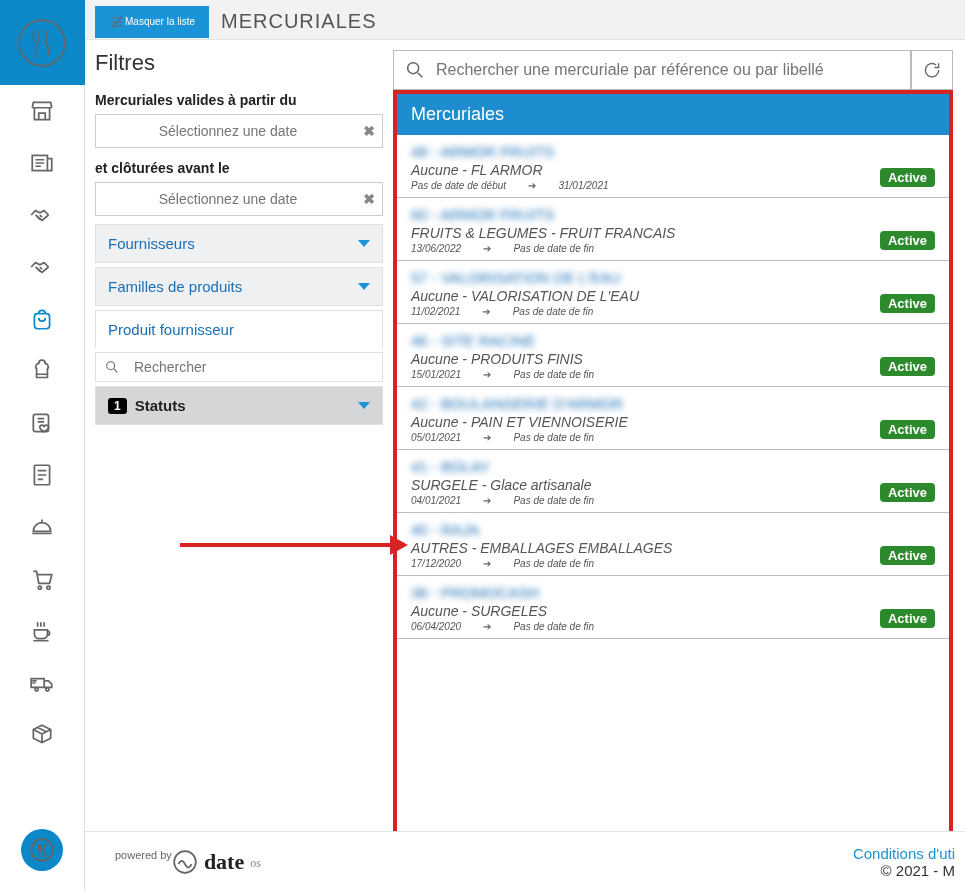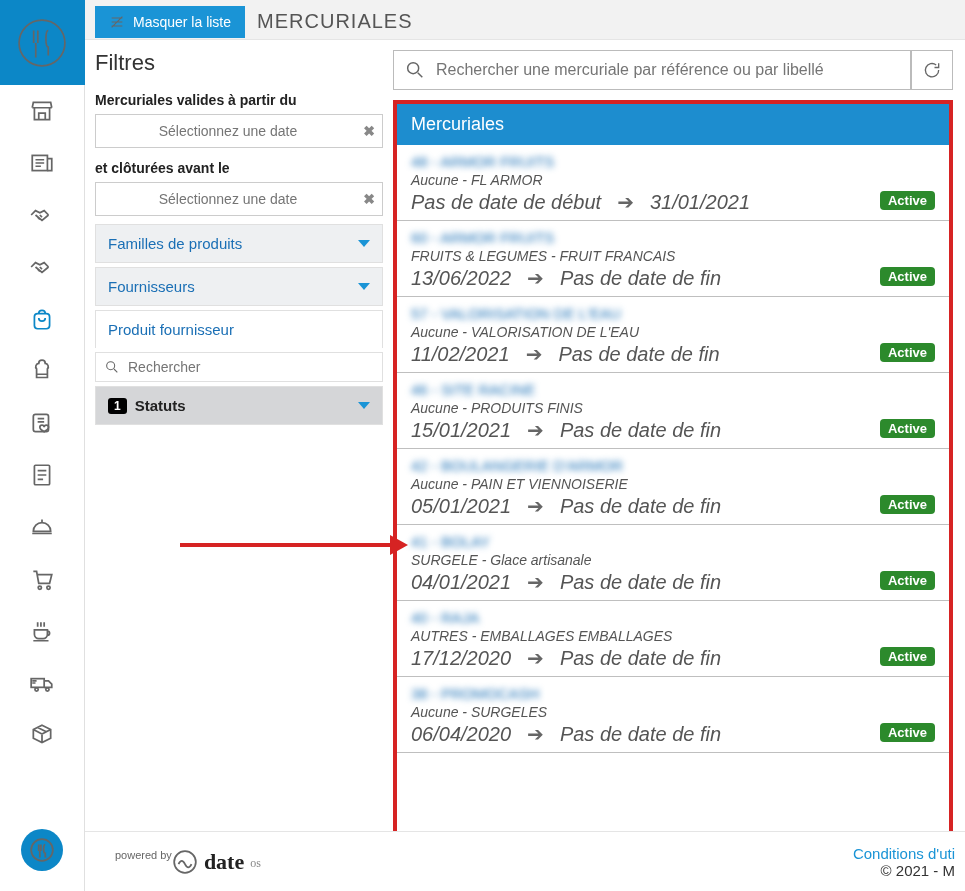--- a/index.html
+++ b/index.html
@@ -8,51 +8,51 @@
   
   .sidebar { width: 85px; background: #fff; border-right: 1px solid #e0e0e0; display:flex; flex-direction:column; align-items:center; padding-top:0; position:relative;}
   .sidebar .logo { width:85px; height:85px; background:#0c87c7; display:flex; align-items:center; justify-content:center; }
   .sidebar .logo svg { width:50px; height:50px; }
   .sidebar .nav-item { width:100%; height:52px; display:flex; align-items:center; justify-content:center; color:#666; cursor:pointer; position:relative;}
   .sidebar .nav-item.active svg { stroke:#0c87c7; }
   .sidebar .bottom-icon { position:absolute; bottom:20px; left:50%; transform:translateX(-50%); width:42px; height:42px; background:#0c87c7; border-radius:50%; display:flex; align-items:center; justify-content:center;}
   
   .main { flex:1; display:flex; flex-direction:column; }
   .topbar { height:40px; display:flex; align-items:center; gap:12px; padding: 4px 10px 0 10px; background:#f2f2f2; border-bottom:1px solid #e5e5e5;}
-  .hide-list-btn { background:#1a94d6; color:#fff; border:none; padding:8px 14px; font-size:14px; display:flex; align-items:center; gap:8px; cursor:pointer;}
+  .hide-list-btn { background:#1a94d6; color:#fff; border:none; padding:8px 14px; font-size:10px; display:flex; align-items:center; cursor:pointer;}
   .page-title { font-size:20px; color:#555; letter-spacing:1px; font-weight:400;}
   .content { display:flex; flex:1; overflow:hidden; }
   
   .filters { width:308px; padding:10px 10px 0 10px; background:#fff; display:flex; flex-direction:column; gap:4px;}
   .filters h2 { font-size:22px; font-weight:400; color:#333; margin-bottom:8px;}
   .filters label { font-size:14px; font-weight:700; color:#222; margin-top:4px; display:block;}
   .date-input { position:relative; margin-top:2px; margin-bottom:4px;}
   .date-input input { width:100%; padding:8px 30px 8px 8px; border:1px solid #ccc; font-size:14px; text-align:center; color:#8b5cf6;}
   .date-input .clear { position:absolute; right:8px; top:50%; transform:translateY(-50%); color:#888; font-weight:bold; cursor:pointer;}
   .collapsible { background:#eef0f2; border:1px solid #e0e0e0; display:flex; align-items:center; justify-content:space-between; padding:10px 12px; cursor:pointer; color:#1a6fb5; font-size:15px;}
   .collapsible .caret { width:0; height:0; border-left:6px solid transparent; border-right:6px solid transparent; border-top:7px solid #1a94d6;}
   .collapsible .title-row { display:flex; align-items:center; gap:8px; }
   .collapsible .badge { background:#000; color:#fff; font-size:12px; font-weight:bold; padding:1px 6px; border-radius:3px;}
   .collapsible.dark { background:#d5d6d8; color:#222; font-weight:bold;}
   .sub-label { padding:10px 12px; color:#1a6fb5; font-size:15px; background:#fff; border:1px solid #e0e0e0; border-bottom:none;}
-  .search-box { border:1px solid #e0e0e0; display:flex; align-items:center; padding:6px 8px; gap:8px; color:#999;}
+  .search-box { border:1px solid #e0e0e0; display:flex; align-items:center; padding:6px 8px; gap:14px; color:#999;}
   .search-box input { border:none; outline:none; flex:1; font-size:14px; color:#555;}
   
   .list-panel { flex:1; padding:10px 12px 0 0; display:flex; flex-direction:column; position:relative;}
-  .search-row { display:flex; margin-bottom:10px;}
+  .search-row { display:flex; margin-bottom:0;}
   .main-search { flex:1; border:1px solid #bbb; display:flex; align-items:center; padding:0 10px; height:40px;}
   .main-search input { border:none; outline:none; flex:1; font-size:16px; color:#555;}
   .refresh-btn { width:42px; height:40px; border:1px solid #bbb; background:#fff; display:flex; align-items:center; justify-content:center; cursor:pointer;}
   .list-container { border:4px solid #d62323; flex:1; display:flex; flex-direction:column; overflow:hidden; margin-right:0;}
   .list-header { background:#1d8dcf; color:#fff; padding:10px 14px; font-size:18px;}
   .list-body { overflow-y:auto; flex:1; background:#fff;}
   .row { border-bottom:1px solid #bfbfbf; padding:8px 14px 6px 14px; position:relative;}
   .row .title { color:#1a6fb5; font-size:15px; font-weight:400; filter: blur(3px); user-select:none;}
   .row .sub { color:#555; font-style:italic; font-size:14px; margin-top:2px;}
-  .row .dates { color:#555; font-style:italic; font-size:20px; display:flex; align-items:center; gap:16px; margin-top:2px;}
+  .row .dates { color:#555; font-style:italic; font-size:10px; display:flex; align-items:center; gap:22px; margin-top:2px;}
   .row .arrow { color:#666; font-style:normal;}
   .status-badge { position:absolute; right:14px; bottom:10px; background:#2c8a2c; color:#ffffff; font-size:13px; padding:2px 8px; border-radius:4px; font-weight:bold;margin-left:13px;}
   .list-body::-webkit-scrollbar { width:8px;}
   .list-body::-webkit-scrollbar-thumb { background:#9ecbe6; border-radius:4px;}
   .list-body::-webkit-scrollbar-track { background:#eaeaea;}
   
   .arrow-annot { position:absolute; left:180px; top:530px; pointer-events:none;}
   
   .footer { position:absolute; bottom:0; left:85px; right:0; height:60px; background:#fff; border-top:1px solid #e5e5e5; display:flex; align-items:center; justify-content:space-between; padding:0 10px 0 30px;}
   .powered { display:flex; flex-direction:row; font-size:11px; color:#666;}
@@ -178,25 +178,25 @@
         <div class="date-input">
           <input type="text" placeholder="Sélectionnez une date" style="">
           <span class="clear">✖</span>
         </div>
         <label>et clôturées avant le</label>
         <div class="date-input">
           <input type="text" placeholder="Sélectionnez une date" style="">
           <span class="clear">✖</span>
         </div>
         <div class="collapsible">
+          <span>Fournisseurs</span>
+          <span class="caret"></span>
+        </div>
+        <div class="collapsible">
           <span>Familles de produits</span>
-          <span class="caret"></span>
-        </div>
-        <div class="collapsible">
-          <span>Fournisseurs</span>
           <span class="caret"></span>
         </div>
         <div class="sub-label">Produit fournisseur</div>
         <div class="search-box">
           <svg width="16" height="16" viewBox="0 0 24 24" stroke="#bbb">
               <circle cx="10" cy="10" r="6"></circle>
               <path d="M15 15 l5 5"></path>
             </svg>
           <input type="text" placeholder="Rechercher" style="">
         </div>

